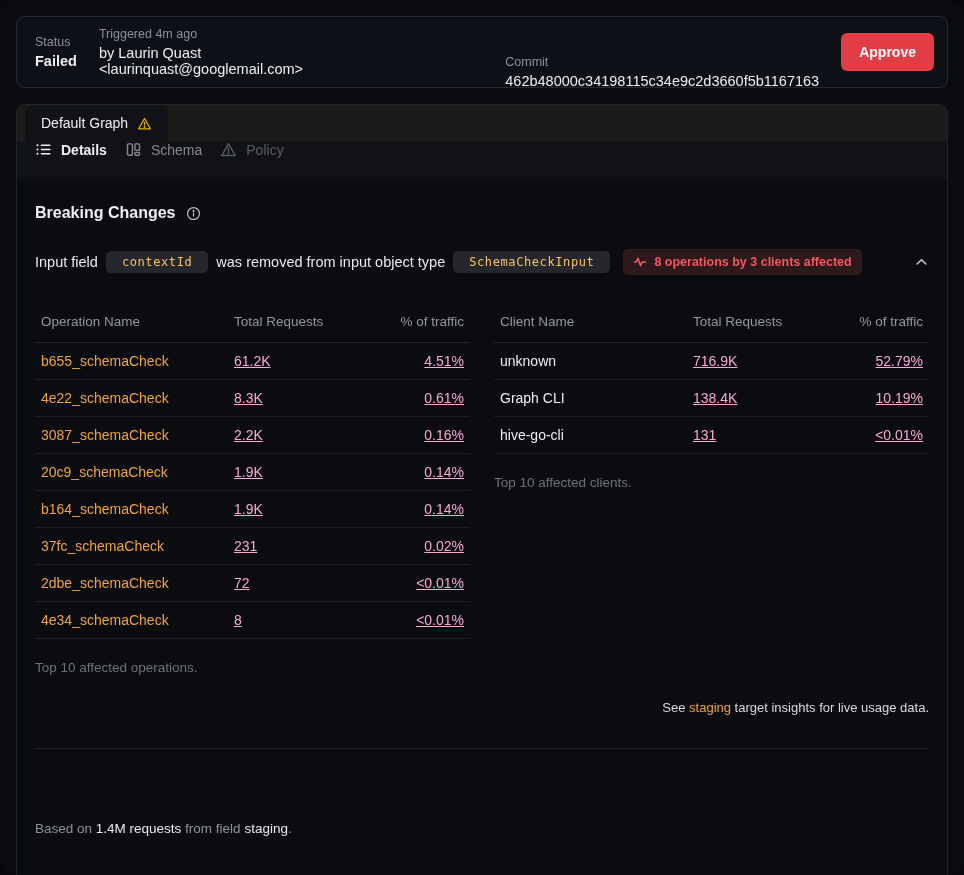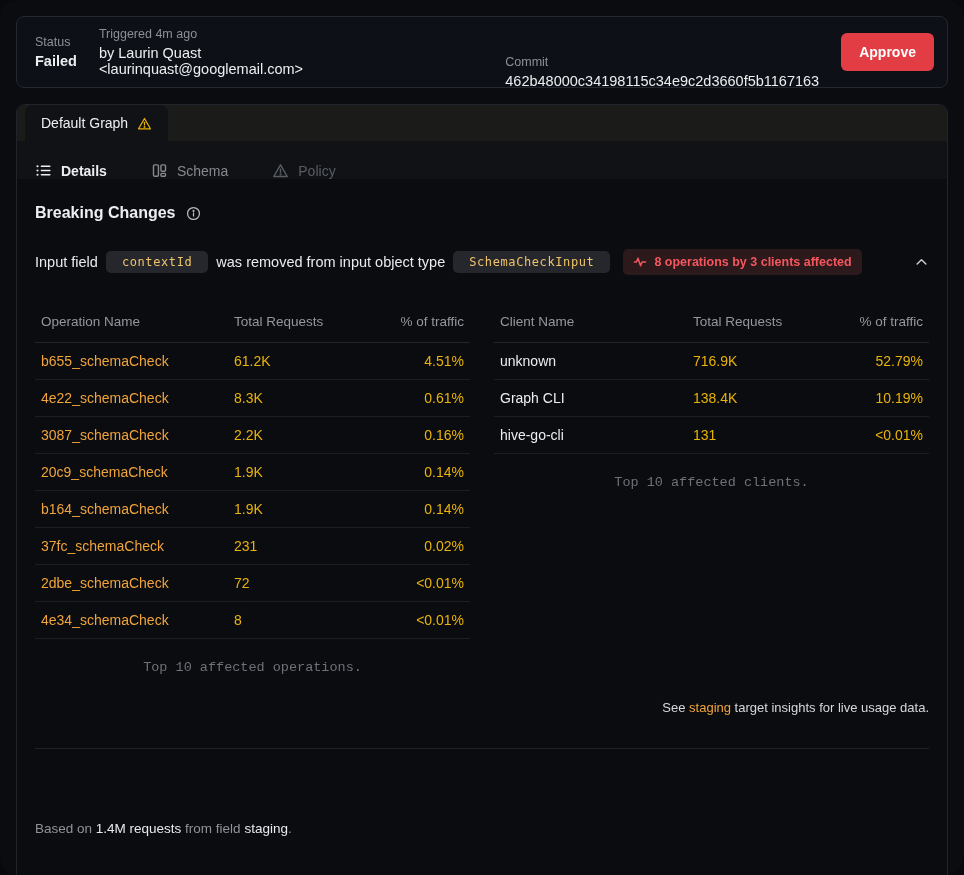--- a/index.html
+++ b/index.html
@@ -29,21 +29,21 @@
     border:1px solid #20242b; border-bottom:none; border-radius:9px 9px 0 0;
     overflow:hidden; background:#0a0c10;
   }
   .tab-strip { height:36px; background:#1b1b1a; display:flex; align-items:stretch; }
   .graph-tab {
     margin-left:8px; background:#111216; border-radius:8px 8px 0 0;
     display:flex; align-items:center; gap:9px; padding:0 16px;
     color:#eceef0; font-size:14px; cursor:pointer;
   }
   .tab-warning { color:#e7b008; display:flex; }
-  .toolbar { height:38px; background:#111216; display:flex; align-items:flex-end; padding-left:18px; gap:44px; }
+  .toolbar { height:38px; background:#111216; display:flex; align-items:flex-start; padding-left:18px; gap:18px; }
   .tb-item { display:flex; align-items:center; gap:9px; font-size:14px; cursor:pointer; }
   .tb-item.active { color:#eceef0; font-weight:600; }
   .tb-item.idle { color:#85888e; }
   .tb-item.dim { color:#585c63; }
   .tb-item svg { flex:0 0 auto; }
 
   
   .content { padding:0 18px; background:#0a0c10; }
   .bc-heading { margin-top:25px; display:flex; align-items:center; gap:11px; }
   .bc-title { font-size:16px; font-weight:700; color:#eceef0; }
@@ -65,24 +65,24 @@
   
   .tables { margin-top:37px; display:flex; gap:24px; }
   .tbl { flex:1; min-width:0; }
   .tbl-head, .tbl-row { display:flex; align-items:center; }
   .tbl-head { padding:2px 6px 13px 6px; border-bottom:1px solid #22262c; color:#94979d; font-size:13.5px; }
   .tbl-row { height:37px; border-bottom:1px solid #1b1f25; padding:0 6px; font-size:14px; cursor:default; }
   .tbl-row:last-child { border-bottom:none; }
   .c-name { flex:1; text-align:left; overflow:hidden; white-space:nowrap; }
   .c-req { width:118px; text-align:left; }
   .c-traf { width:112px; text-align:right; }
-  .tbl-row .c-req, .tbl-row .c-traf { color:#eab308; }
+  .tbl-row .c-req, .tbl-row .c-traf { color:#f9a8d4;text-decoration:underline; }
   .op-link { color:#f1a43b; cursor:pointer; }
   .client-name { color:#eceef0; }
-  .tbl-foot { margin-top:21px; text-align:center; color:#6e7177; font-size:13.5px;font-family:Liberation Mono, monospace; }
+  .tbl-foot { margin-top:21px; text-align:left; color:#6e7177; font-size:13.5px; }
 
   .insights-line { margin-top:25px; text-align:right; font-size:13px; color:#d7d8da; white-space:pre-wrap; }
   .insights-line .link { color:#f1a43b; cursor:pointer; }
 
   .divider { margin-top:33px; border:none; border-top:1px solid #1e2127; }
 
   .usage { margin-top:30px; font-size:13.5px; line-height:20px; color:#8f9297; white-space:pre-wrap; }
   .usage .em { color:#e9eaec; }
 </style>
 </head>

